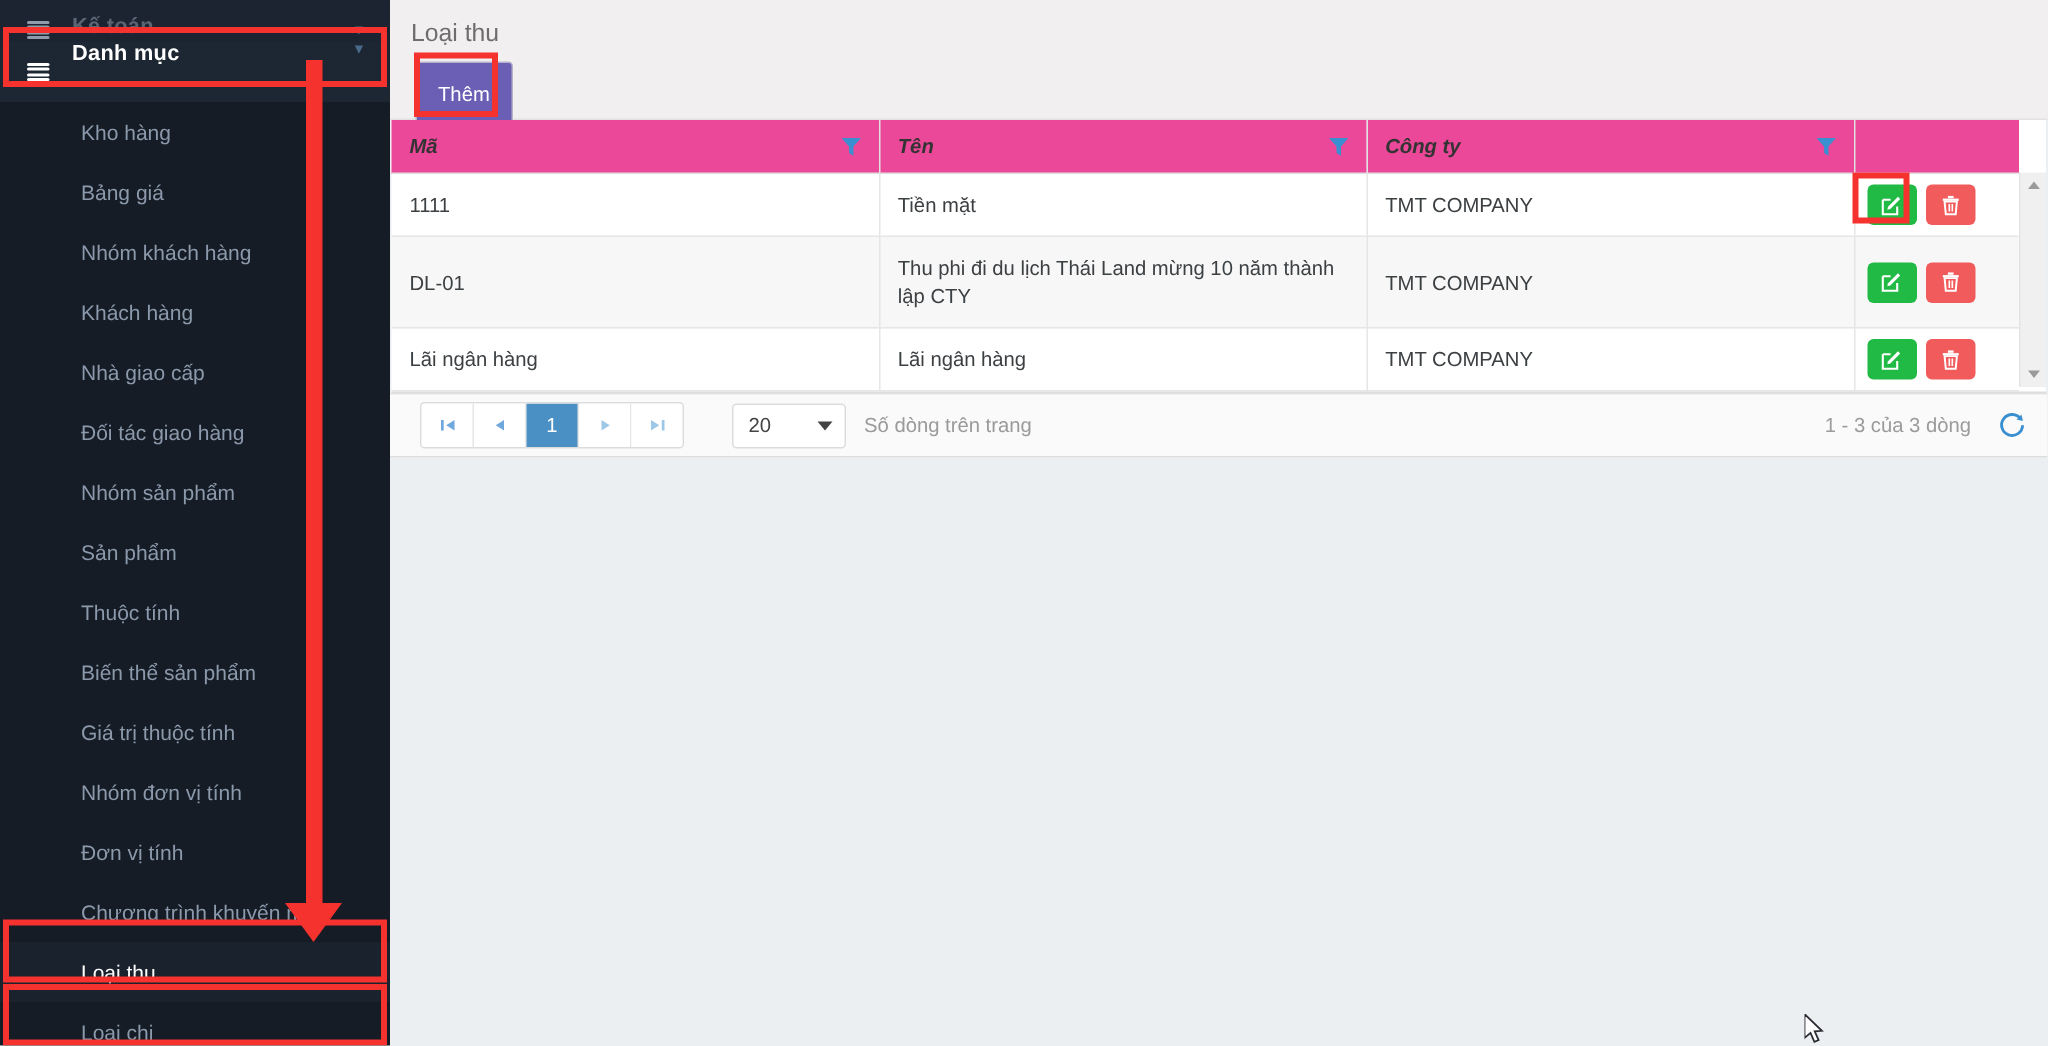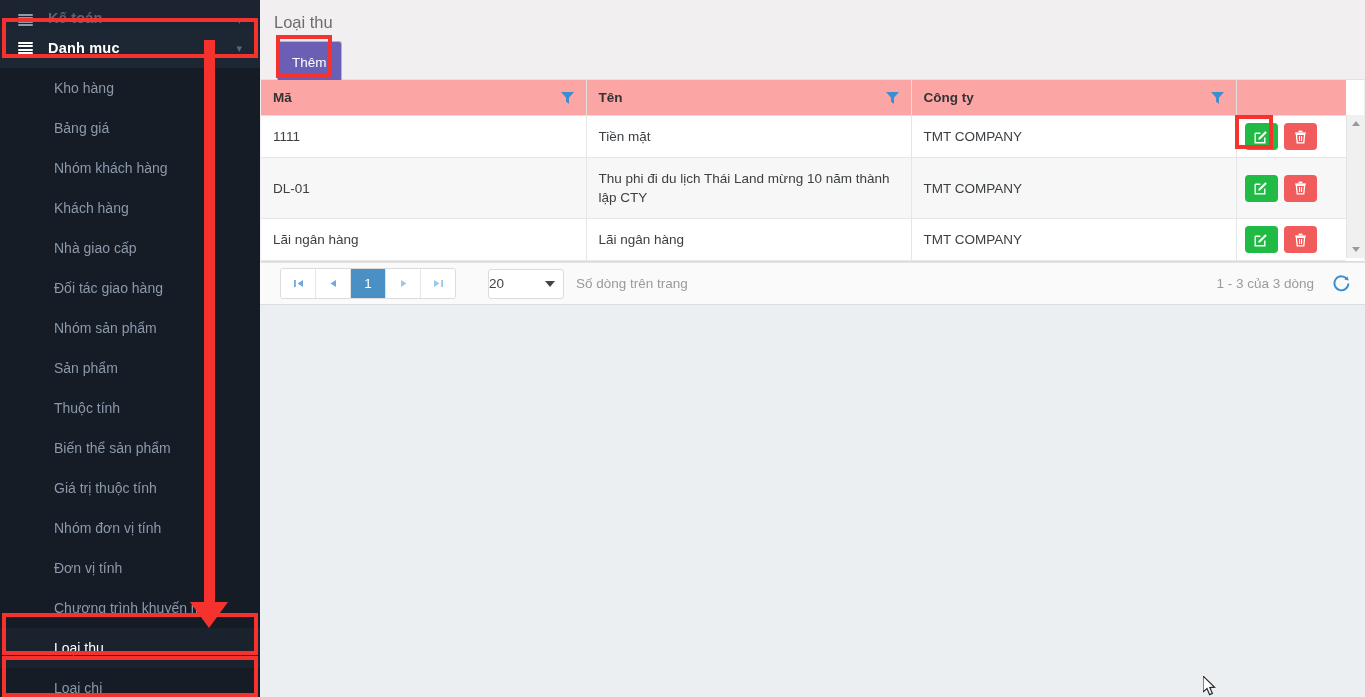--- a/index.html
+++ b/index.html
@@ -21,21 +21,20 @@
     left: 0; top: 0;
     width: 260px;
     height: 697px;
     background: #151c26;
     overflow: hidden;
   }
   .side-group {
     position: relative;
     height: 40px;
     display: flex;
-    align-items: center;
     padding: 0 18px 0 14px;
     box-sizing: border-box;
     color: #ffffff;
     background: #1d2633;
   }
   .side-group.partial {
     height: 28px;
     align-items: flex-end;
     padding-bottom: 2px;
     background: #1b2430;
@@ -135,31 +134,32 @@
     margin: 0 1px 0 1px;
     background: #ffffff;
     border-bottom: 1px solid #dcdcdc;
   }
   table.grid {
     width: 1085px;
     border-collapse: collapse;
     table-layout: fixed;
   }
   table.grid th {
-    background: #fca5a5;
+    background: #ec4899;
     border: 1px solid #e0e0e0;
     border-left: none;
     border-top: none;
     height: 35px;
     font-size: 13.5px;
     color: #333;
     text-align: left;
     padding: 0 12px;
     font-weight: bold;
     vertical-align: middle;
+    font-style: italic;
   }
   table.grid th .thwrap {
     display: flex; align-items: center; justify-content: space-between;
   }
   table.grid td {
     border: 1px solid #e6e6e6;
     border-left: none;
     border-top: none;
     font-size: 13.5px;
     color: #3c4043;
@@ -243,21 +243,21 @@
     color: #ffffff;
     font-size: 13.5px;
   }
   .pg-select {
     margin-left: 32px;
     width: 76px; height: 30px;
     border: 1px solid #dcdcdc;
     border-radius: 3px;
     background: #ffffff;
     display: flex; align-items: center; justify-content: space-between;
-    padding: 0 8px 0 0;
+    padding: 0 8px 0 10px;
     box-sizing: border-box;
     font-size: 13.5px;
     color: #444;
     cursor: pointer;
   }
   .pg-select .caret {
     width:0;height:0;border-left:5px solid transparent;border-right:5px solid transparent;border-top:6px solid #444;
   }
   #pg-label {
     margin-left: 12px;

